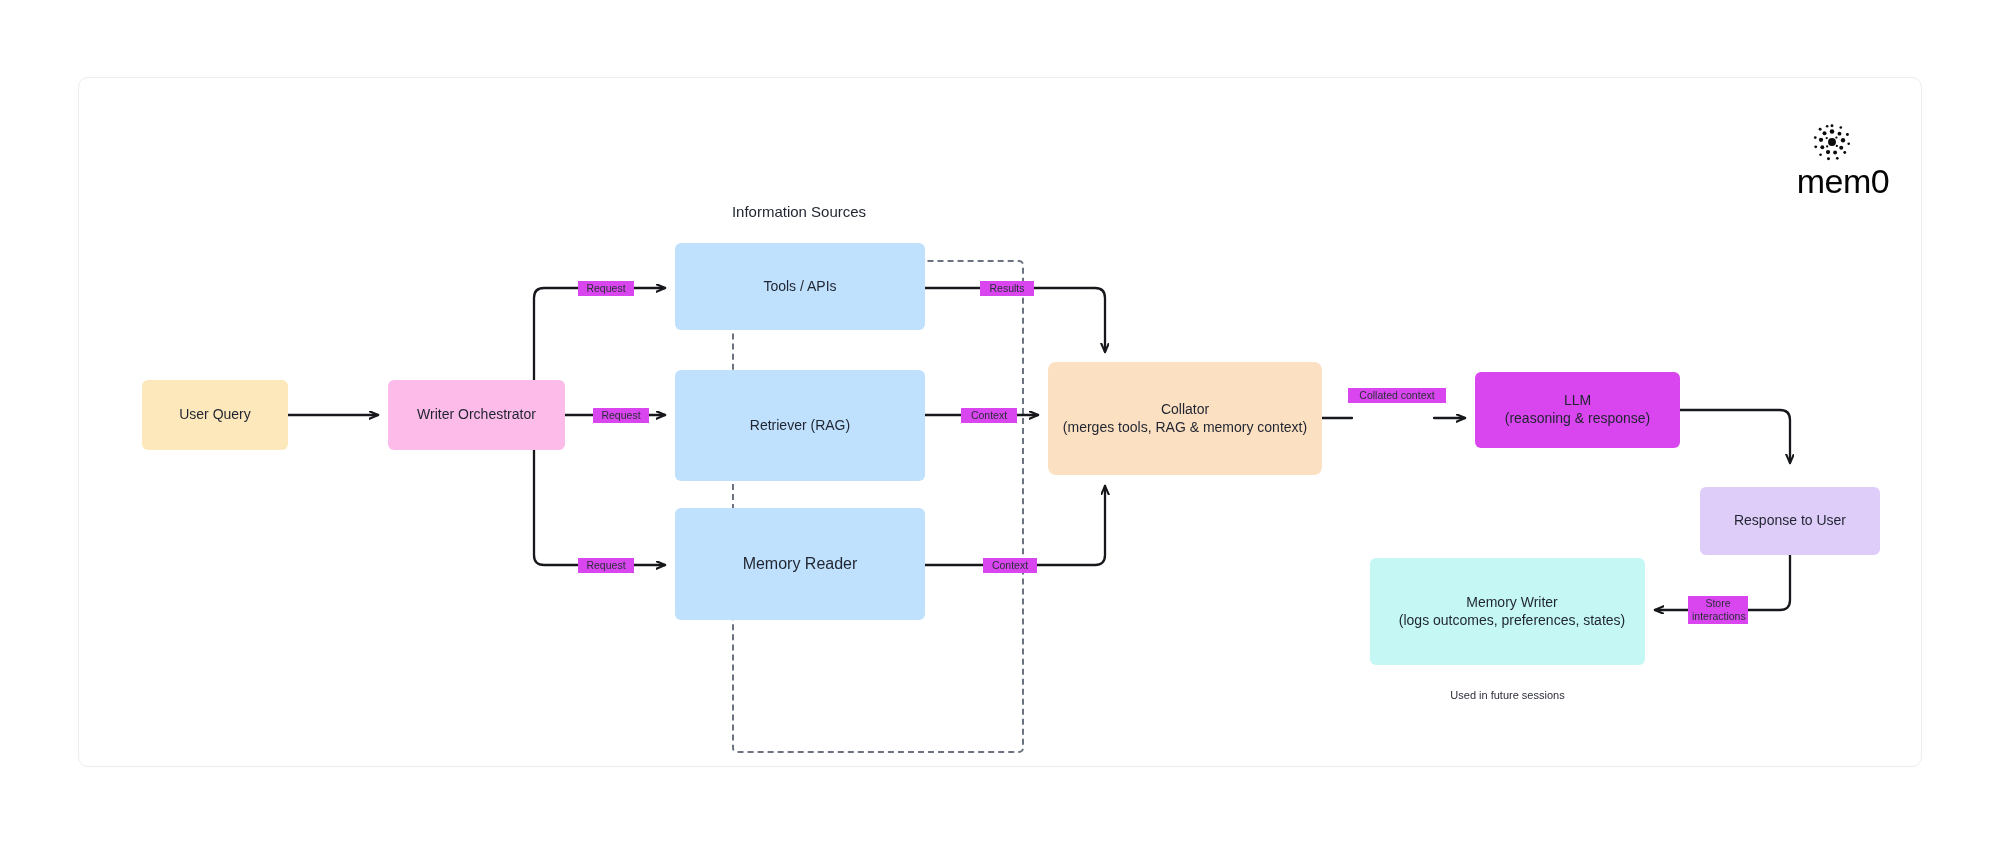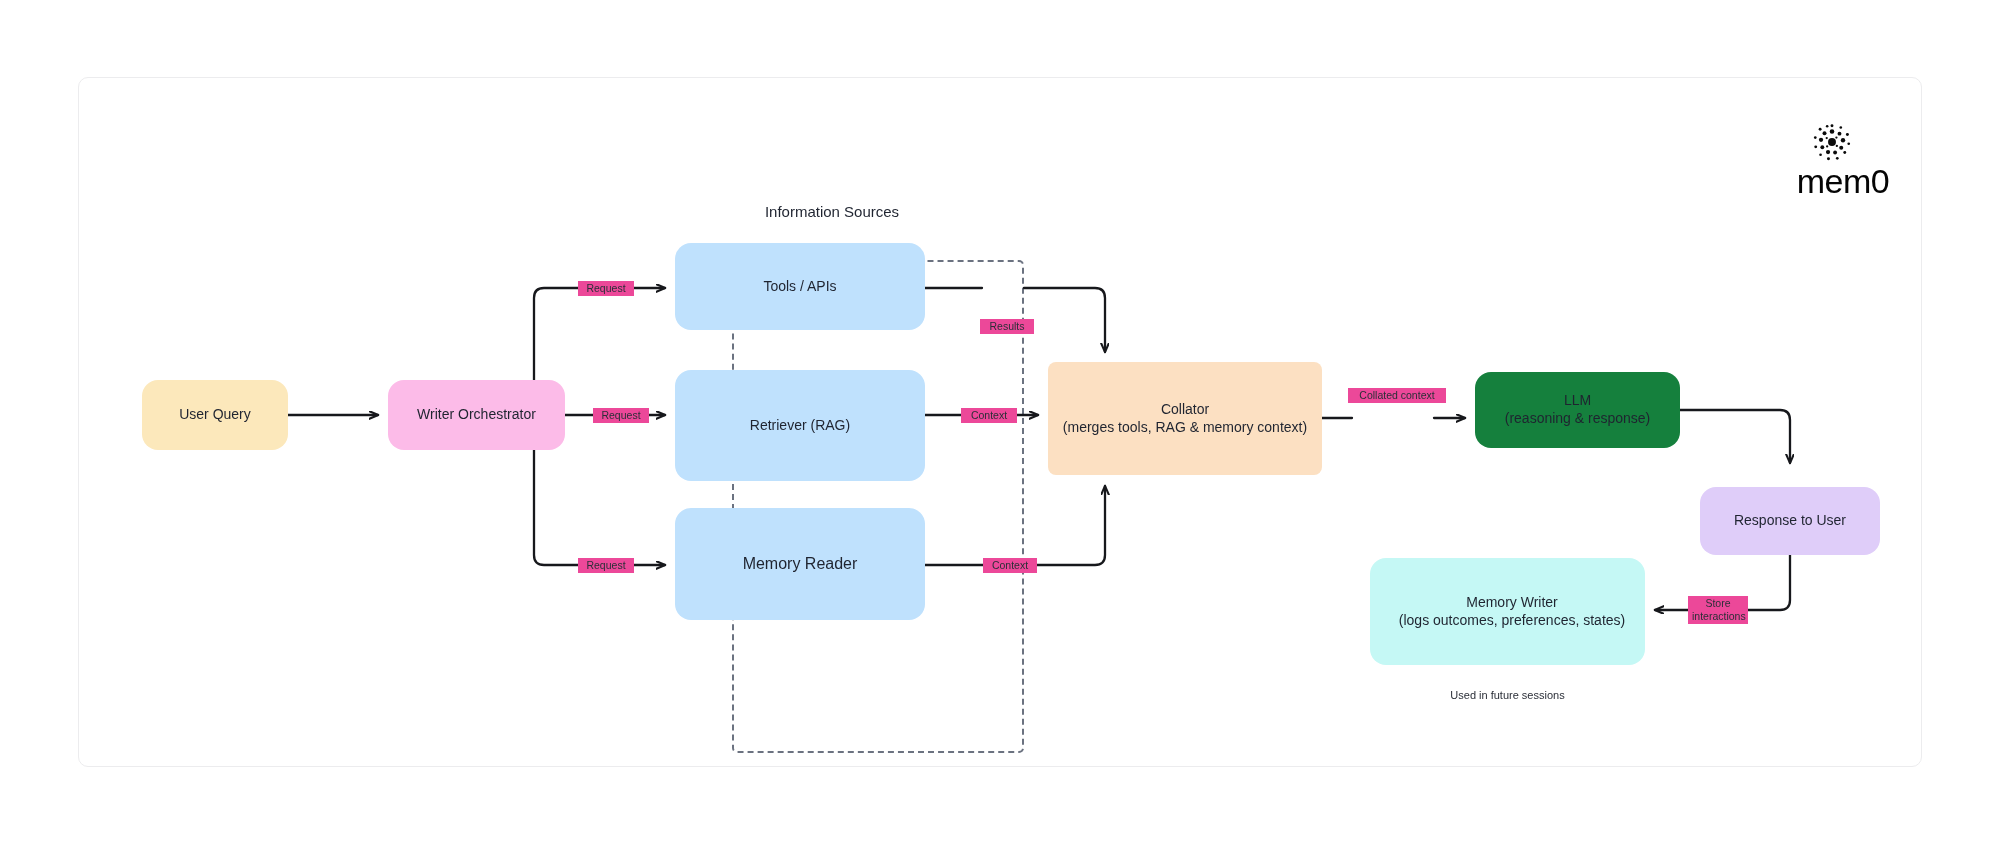--- a/index.html
+++ b/index.html
@@ -1,28 +1,28 @@
 <!DOCTYPE html>
 <html><head>
 <meta charset="utf-8">
 <style>
   html,body{margin:0;padding:0;background:#ffffff;}
   body{width:2000px;height:846px;position:relative;overflow:hidden;
        font-family:"Liberation Sans","DejaVu Sans",sans-serif;color:#1f2430;}
   #canvas{position:absolute;left:78px;top:77px;width:1844px;height:690px;
           background:#ffffff;border:1.5px solid #ececee;border-radius:10px;box-sizing:border-box;}
   .node{position:absolute;display:flex;align-items:center;justify-content:center;
-        text-align:center;border-radius:16px;line-height:1.28;box-sizing:border-box;}
+        text-align:center;border-radius:6px;line-height:1.28;box-sizing:border-box;}
   .node span{display:block;padding:0 12px;}
   .lbl{position:absolute;font-size:10.5px;color:#2b2f38;text-align:center;
-       line-height:1.25;background:#ec4899;padding:1px 4px;white-space:pre-line;}
+       line-height:1.25;background:#d946ef;padding:1px 4px;white-space:pre-line;}
   svg#wires{position:absolute;left:0;top:0;width:2000px;height:846px;pointer-events:none;}
   #group-box{position:absolute;left:653px;top:182px;width:292px;height:493px;
              border:2px dashed #6b7280;border-radius:5px;box-sizing:border-box;background:transparent;}
-  #group-title{position:absolute;left:686px;top:203px;width:292px;text-align:center;
+  #group-title{position:absolute;left:653px;top:203px;width:292px;text-align:center;
                font-size:15px;color:#1f2430;}
   #logo-word{position:absolute;left:1783px;top:164px;width:120px;text-align:center;
              font-size:34px;letter-spacing:-0.5px;color:#050505;line-height:1;}
   #logo-mark{position:absolute;left:1810px;top:120px;width:44px;height:44px;}
   .cap{position:absolute;font-size:10.5px;color:#2b2f38;text-align:center;line-height:1.25;}
 </style>
 </head>
 <body>
 
 <div id="canvas">
@@ -89,38 +89,38 @@
 
 <div class="node" style="left:675px;top:508px;width:250px;height:112px;background:#bfe1fd;font-size:16px;flex-direction:column;">
   <span>Memory Reader</span>
 </div>
 
 <div class="node" style="left:1048px;top:362px;width:274px;height:113px;background:#fce0c2;font-size:14px;flex-direction:column;border-radius:8px;">
   <span>Collator</span>
   <span>(merges tools, RAG &amp; memory context)</span>
 </div>
 
-<div class="node" style="left:1475px;top:372px;width:205px;height:76px;background:#15803d;font-size:14px;flex-direction:column;">
+<div class="node" style="left:1475px;top:372px;width:205px;height:76px;background:#d946ef;font-size:14px;flex-direction:column;">
   <span>LLM</span>
   <span>(reasoning &amp; response)</span>
 </div>
 
 <div class="node" style="left:1700px;top:487px;width:180px;height:68px;background:#dfcdf9;font-size:14px;">
   <span>Response to User</span>
 </div>
 
 <div class="node" style="left:1370px;top:558px;width:275px;height:107px;background:#c5f8f5;font-size:14px;flex-direction:column;padding-left:9px;">
   <span>Memory Writer</span>
   <span>(logs outcomes, preferences, states)</span>
 </div>
 
 <div class="lbl" style="left:578px;top:281px;width:48px;">Request</div>
 <div class="lbl" style="left:593px;top:408px;width:48px;">Request</div>
 <div class="lbl" style="left:578px;top:558px;width:48px;">Request</div>
-<div class="lbl" style="left:980px;top:281px;width:46px;margin-top:38px;">Results</div>
+<div class="lbl" style="left:980px;top:281px;width:46px;">Results</div>
 <div class="lbl" style="left:961px;top:408px;width:48px;">Context</div>
 <div class="lbl" style="left:983px;top:558px;width:46px;">Context</div>
 <div class="lbl" style="left:1348px;top:388px;width:90px;">Collated context</div>
 <div class="lbl" style="left:1688px;top:596px;width:52px;">Store
 interactions</div>
 
 <div class="cap" style="left:1370px;top:689px;width:275px;font-size:11px;">Used in future sessions</div>
 
 <svg id="logo-mark" viewBox="0 0 100 100" xmlns="http://www.w3.org/2000/svg">
   <g fill="#0b0b0b">

